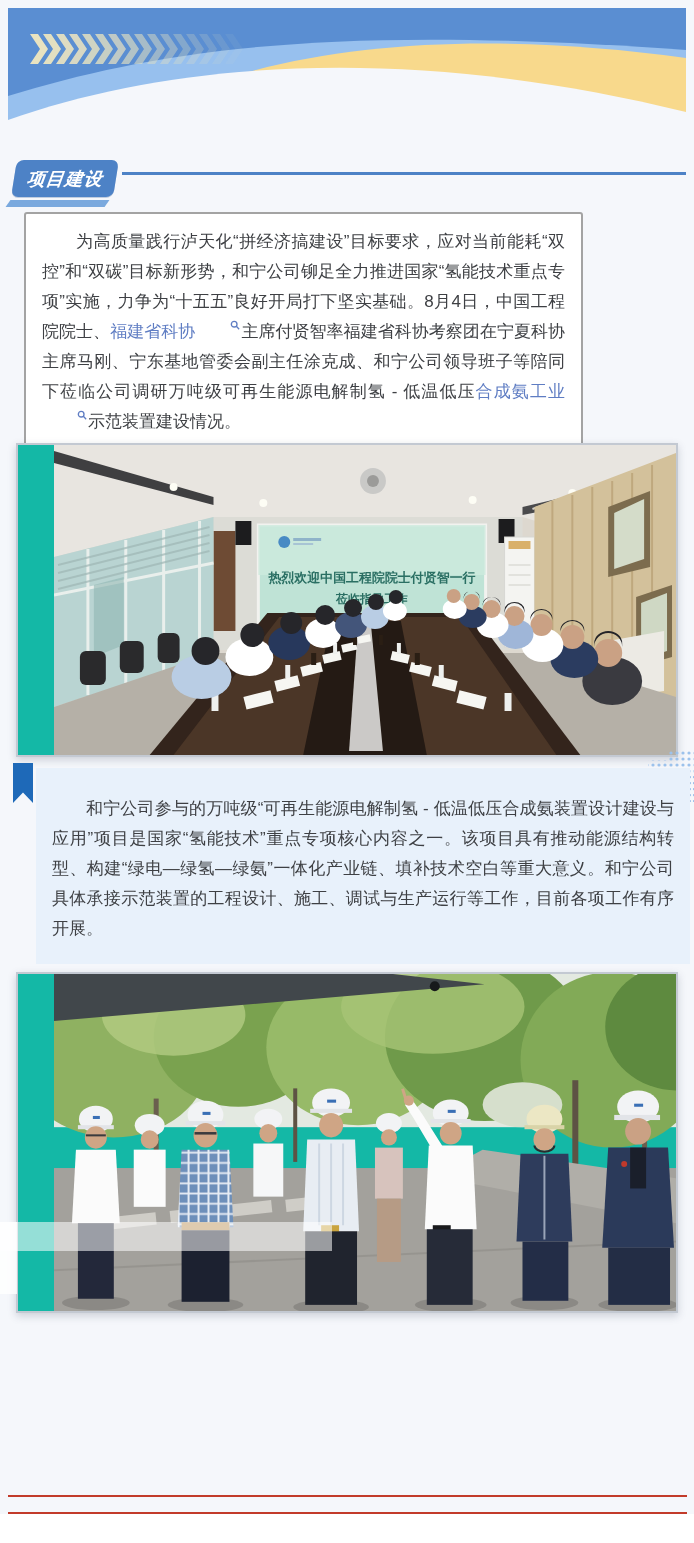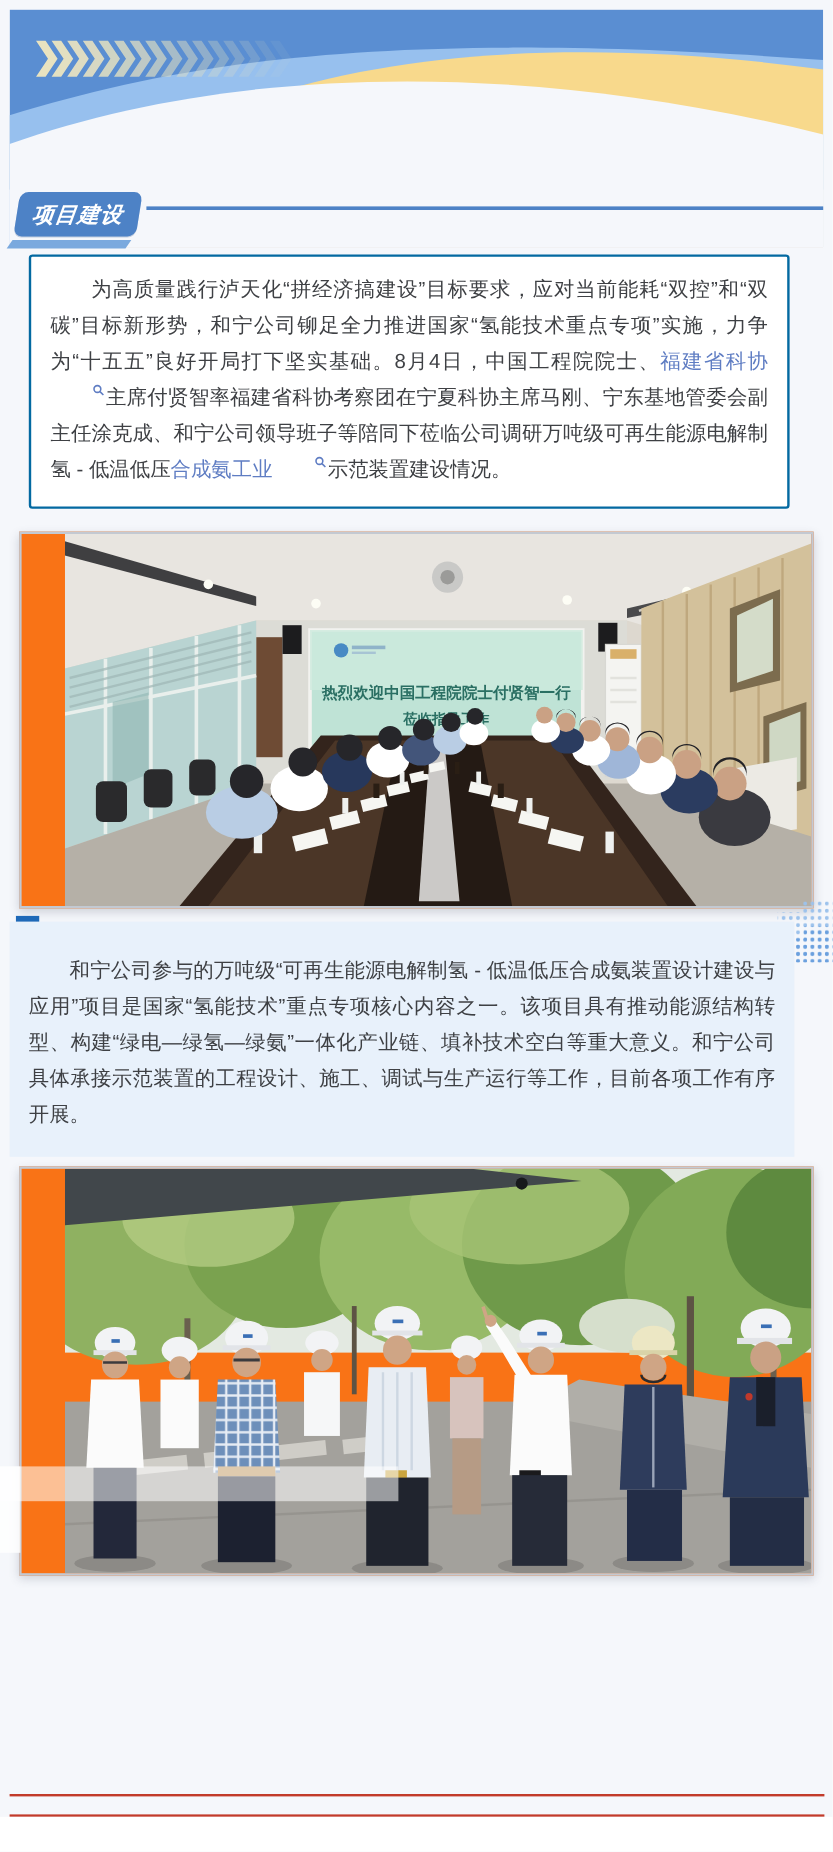--- a/index.html
+++ b/index.html
@@ -13,36 +13,36 @@
 
   
   .badge{left:14px;top:160px;width:102px;height:37px;background:#4d82c6;border-radius:7px;
          transform:skewX(-9deg);box-shadow:0 1px 0 rgba(40,80,140,.25);
          display:flex;align-items:center;justify-content:center;}
   .badge span{transform:skewX(2deg);font-style:italic;font-weight:bold;font-size:18px;color:#ffffff;letter-spacing:1px;}
   .badge-underline{left:8px;top:200px;width:99px;height:7px;background:#7aa9de;transform:skewX(-35deg);}
   .badge-line{left:122px;top:172px;width:564px;height:3px;background:#4d82c6;}
 
   
-  .intro-box{left:24px;top:212px;width:634px;background:#ffffff;border:2px solid #0369a1;
+  .intro-box{left:24px;top:212px;width:559px;background:#ffffff;border:2px solid #a3a3a3;
              border-radius:3px;box-sizing:border-box;padding:13px 16px 15px 16px;}
   .para{font-size:17px;line-height:30px;text-align:justify;text-indent:2em;color:#3e4044;margin:0;}
   .entity-link{color:#5f7dc3;}
   .sup-search{display:inline-block;vertical-align:super;line-height:0;margin:0 1px;}
 
   
-  .photo-card{background:#f97316;border:2px solid #c3c9d2;box-sizing:border-box;
+  .photo-card{background:#14b8a6;border:2px solid #c3c9d2;box-sizing:border-box;
               box-shadow:0 3px 8px rgba(60,70,90,.22);}
   .photo1{left:16px;top:443px;width:662px;height:314px;}
   .photo2{left:16px;top:972px;width:662px;height:341px;}
   .photo-inner{position:absolute;top:0;right:0;bottom:0;left:36px;overflow:hidden;}
   .photo-inner svg{display:block;width:100%;height:100%;}
 
   
-  .panel{left:8px;top:768px;width:654px;height:196px;background:#e8f1fb;box-sizing:border-box;
+  .panel{left:36px;top:768px;width:654px;height:196px;background:#e8f1fb;box-sizing:border-box;
          padding:26px 16px 0 16px;}
   .bookmark{left:13px;top:763px;width:20px;height:40px;background:#1e69b8;
             clip-path:polygon(0 0,100% 0,100% 100%,50% 74%,0 100%);}
   .dots{left:518px;top:750px;width:176px;height:52px;}
 
   
   .closing{left:8px;top:1323px;width:678px;}
 
   
   .red-rule{left:8px;width:679px;height:2px;background:#c23b2a;}

